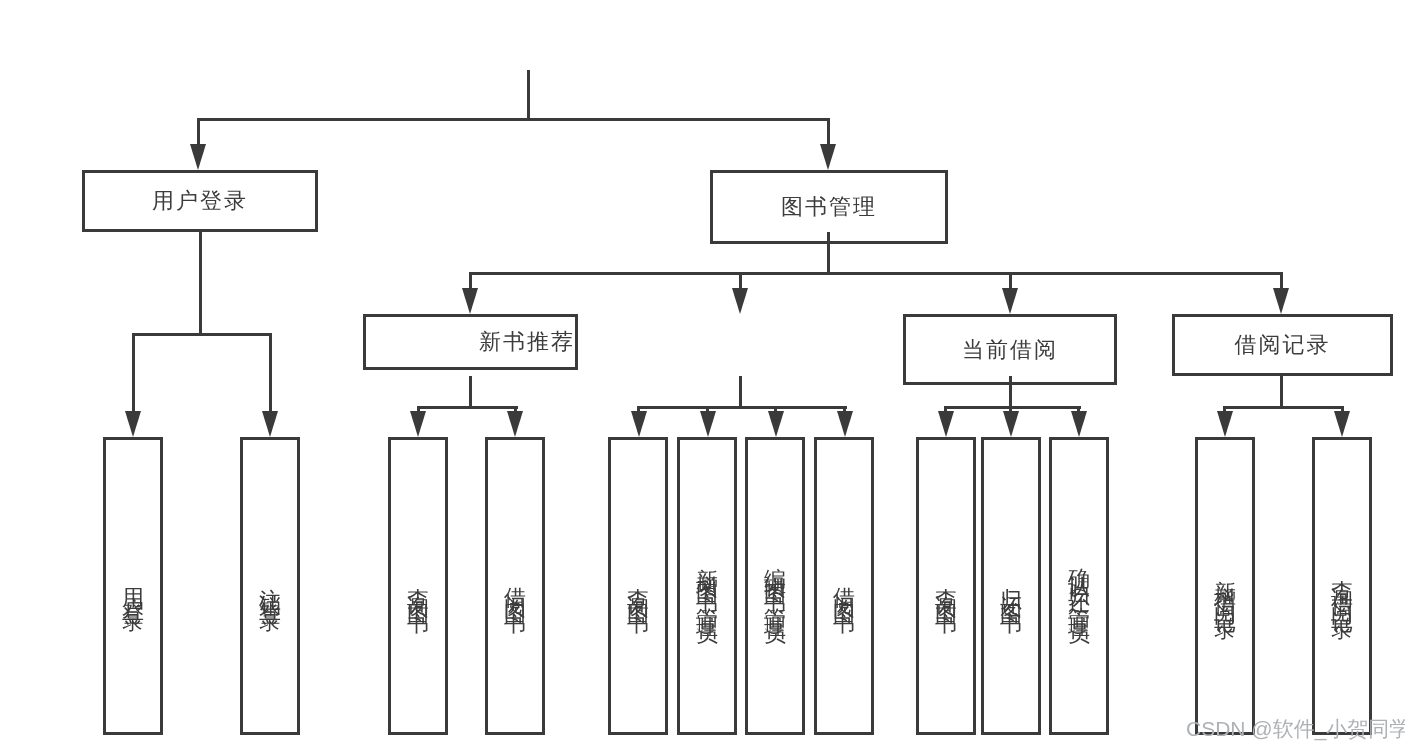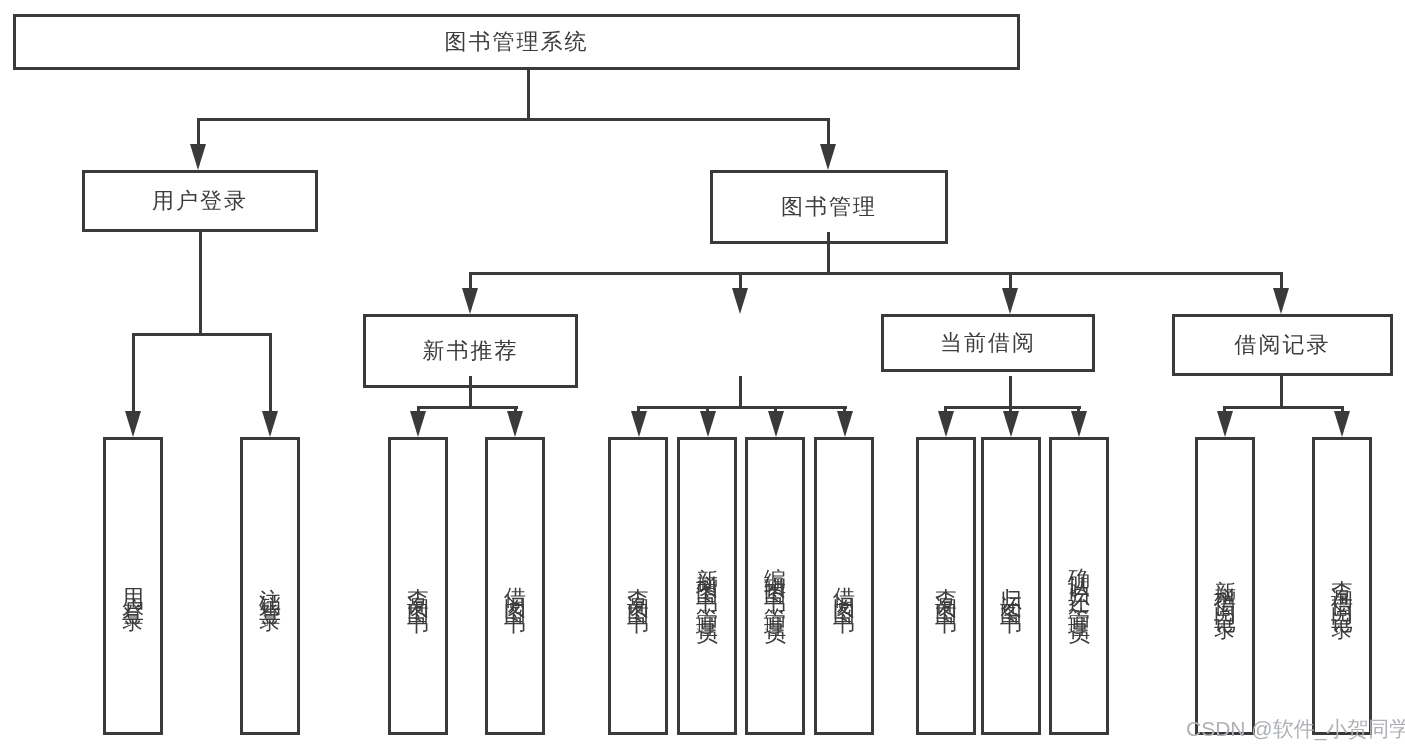--- a/index.html
+++ b/index.html
@@ -67,23 +67,20 @@
     color: #aeb1b5;
     white-space: nowrap;
     z-index: 5;
   }
 </style>
 </head>
 <body>
 
 <div id="canvas">
 
-  <div class="box" style="left:13px; top:14px; width:1007px; height:56px;">
-    <span class="hlabel">图书管理系统</span>
-  </div>
 
   <div class="vline" style="left:527px; top:70px; height:50px;"></div>
   <div class="hline" style="left:197px; top:118px; width:633px;"></div>
   <div class="vline" style="left:197px; top:118px; height:30px;"></div>
   <div class="arrow" style="left:190px; top:144px;"></div>
   <div class="vline" style="left:827px; top:118px; height:30px;"></div>
   <div class="arrow" style="left:820px; top:144px;"></div>
 
   <div class="box" style="left:82px; top:170px; width:236px; height:62px;">
     <span class="hlabel">用户登录</span>
@@ -103,24 +100,24 @@
   <div class="hline" style="left:469px; top:272px; width:814px;"></div>
   <div class="vline" style="left:469px; top:272px; height:20px;"></div>
   <div class="arrow" style="left:462px; top:288px;"></div>
   <div class="vline" style="left:739px; top:272px; height:20px;"></div>
   <div class="arrow" style="left:732px; top:288px;"></div>
   <div class="vline" style="left:1009px; top:272px; height:20px;"></div>
   <div class="arrow" style="left:1002px; top:288px;"></div>
   <div class="vline" style="left:1280px; top:272px; height:20px;"></div>
   <div class="arrow" style="left:1273px; top:288px;"></div>
 
-  <div class="box" style="left:363px; top:314px; width:215px; height:74px;">
+  <div class="box" style="left:363px; top:314px; width:215px; height:56px;justify-content:flex-end;">
     <span class="hlabel">新书推荐</span>
   </div>
-  <div class="box" style="left:881px; top:314px; width:214px; height:58px;">
+  <div class="box" style="left:903px; top:314px; width:214px; height:71px;">
     <span class="hlabel">当前借阅</span>
   </div>
   <div class="box" style="left:1172px; top:314px; width:221px; height:62px;">
     <span class="hlabel">借阅记录</span>
   </div>
 
   <div class="vline" style="left:469px; top:376px; height:33px;"></div>
   <div class="vline" style="left:739px; top:376px; height:33px;"></div>
   <div class="vline" style="left:1009px; top:376px; height:33px;"></div>
   <div class="vline" style="left:1280px; top:376px; height:33px;"></div>

